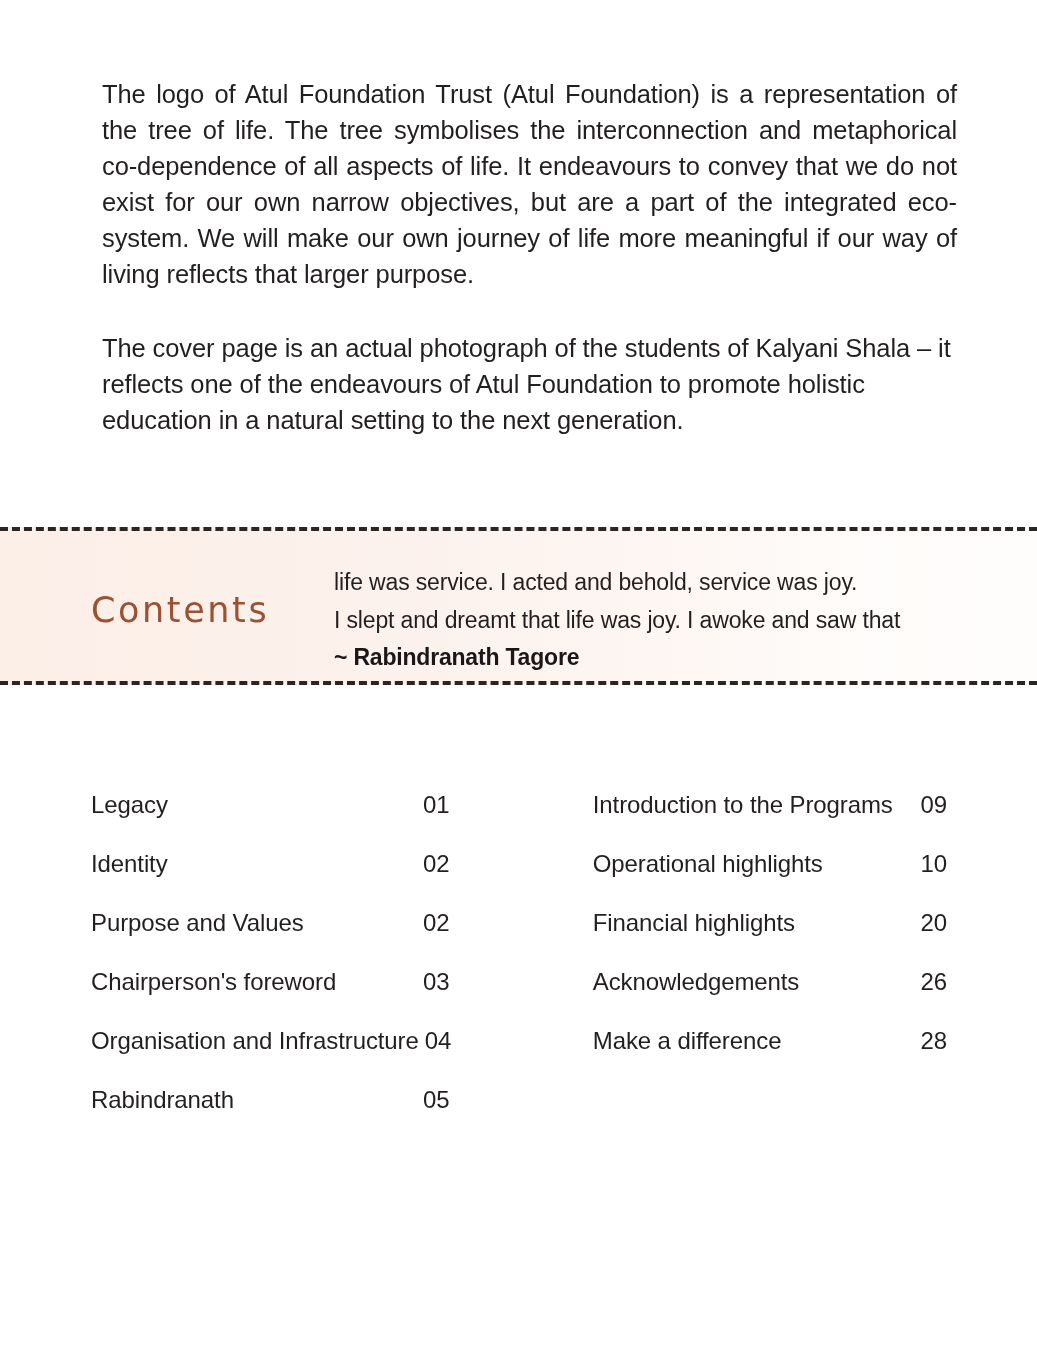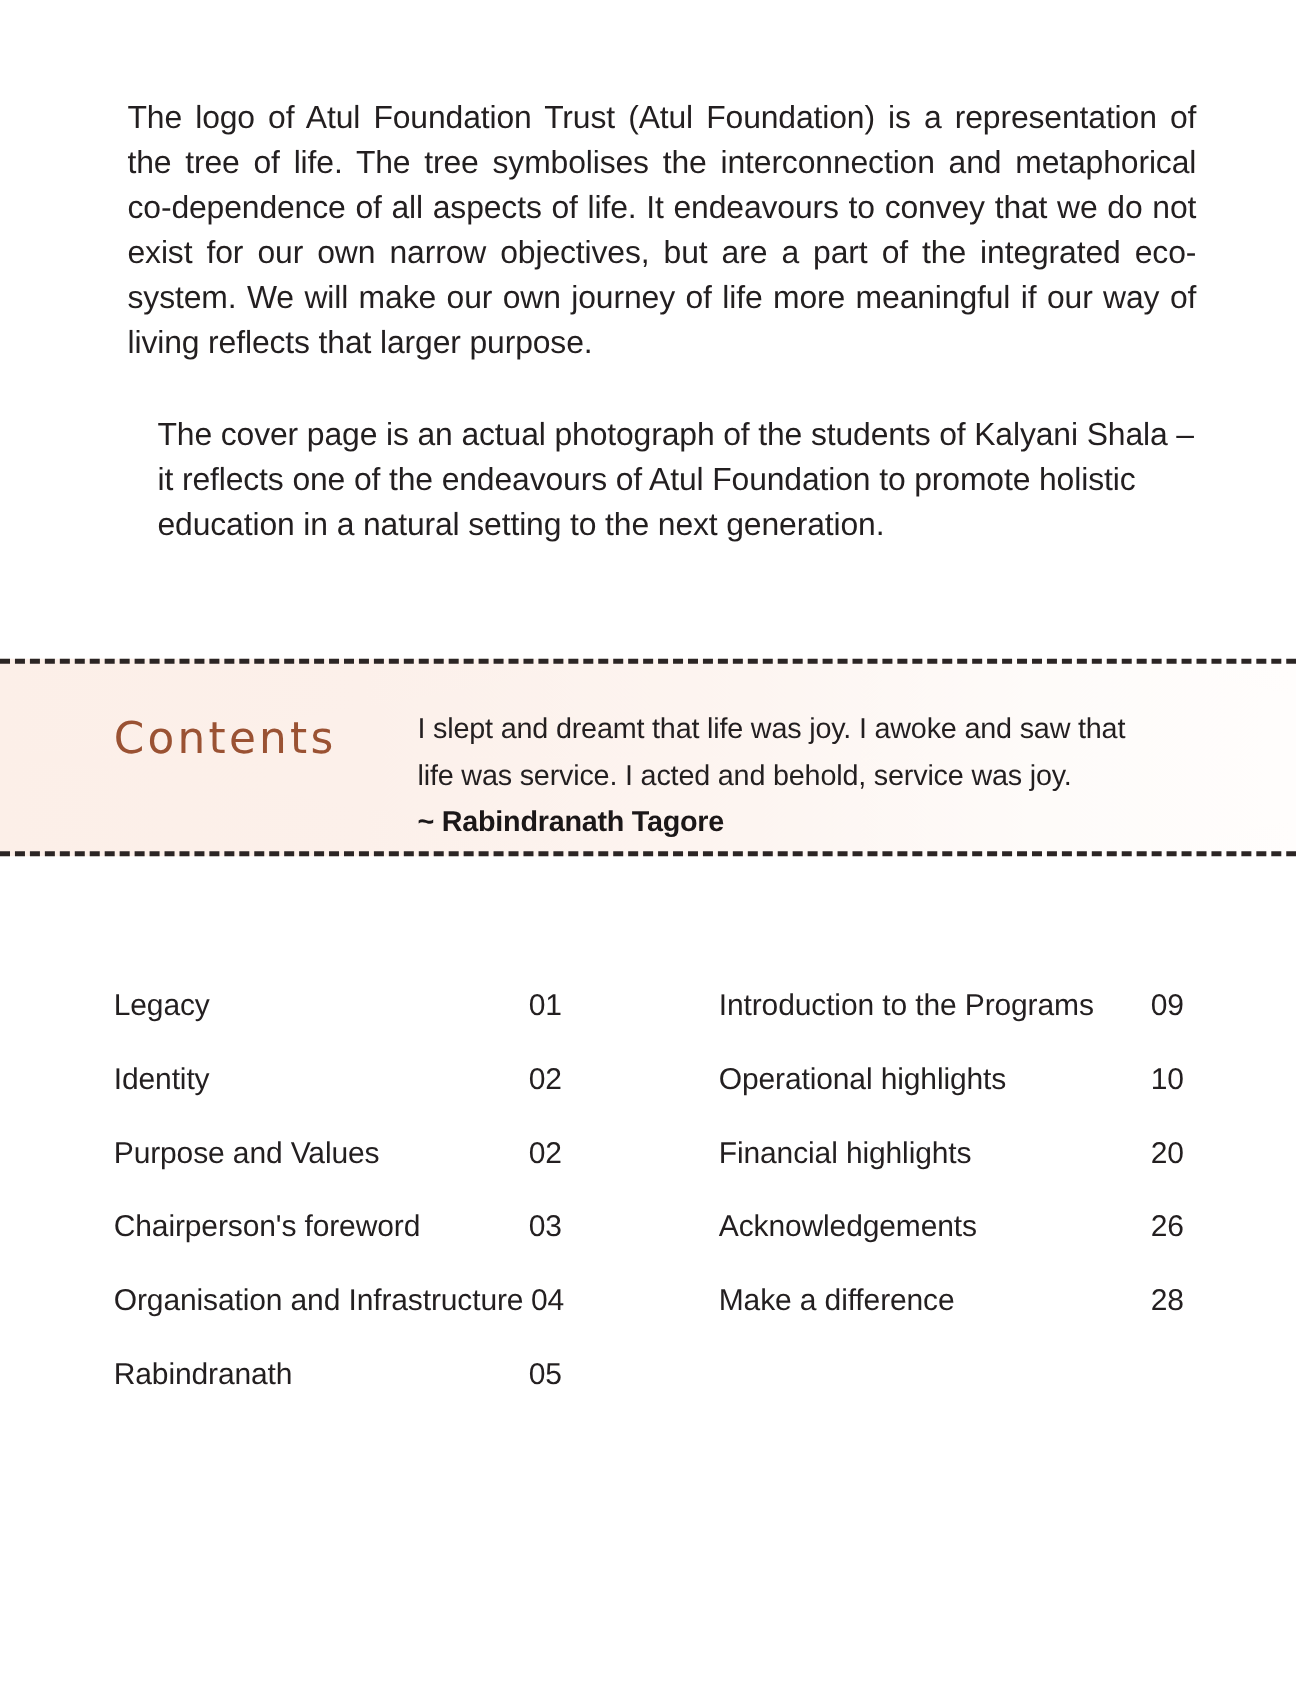--- a/index.html
+++ b/index.html
@@ -28,21 +28,20 @@
     margin: 0;
     text-align: justify;
     text-justify: inter-word;
     font-size: 25.5px;
     line-height: 36px;
     color: #231f20;
     letter-spacing: -0.1px;
   }
   .intro-para + .intro-para {
     margin-top: 38px;
-    margin-left: 24px;
   }
   .intro-para:last-child {
     text-align: left;
   }
 
   
   .contents-banner {
     position: absolute;
     left: 0;
     top: 527px;
@@ -54,21 +53,21 @@
                 #fcf0ea 28%,
                 #fdf5f1 58%,
                 #fefbf9 80%,
                 #fffdfc 100%);
     border-top: 4px dashed #2b2524;
     border-bottom: 4px dashed #2b2524;
   }
   .contents-title {
     position: absolute;
     left: 91px;
-    top: 40px;
+    top: 59px;
     font-size: 35px;
     line-height: 40px;
     letter-spacing: 2.6px;
     color: #9a5233;
     font-family: "DejaVu Sans", sans-serif;
     font-weight: 400;
     white-space: nowrap;
   }
   .quote-wrap {
     position: absolute;
@@ -91,21 +90,21 @@
     margin-top: 1px;
   }
 
   
   .toc {
     position: absolute;
     left: 91px;
     top: 790px;
     width: 856px;
     display: flex;
-    gap: 0;
+    gap: 18px;
   }
   .toc-col {
     width: 428px;
     box-sizing: border-box;
   }
   .toc-col.right {
     padding-left: 56px;
   }
   .toc-row {
     display: flex;
@@ -143,22 +142,22 @@
 <body>
 
 <div class="intro-block">
   <p class="intro-para">The logo of Atul Foundation Trust (Atul Foundation) is a representation of the tree of life. The tree symbolises the interconnection and metaphorical co-dependence of all aspects of life. It endeavours to convey that we do not exist for our own narrow objectives, but are a part of the integrated eco-system. We will make our own journey of life more meaningful if our way of living reflects that larger purpose.</p>
   <p class="intro-para">The cover page is an actual photograph of the students of Kalyani Shala – it reflects one of the endeavours of Atul Foundation to promote holistic education in a natural setting to the  next generation.</p>
 </div>
 
 <div class="contents-banner">
   <div class="contents-title">Contents</div>
   <div class="quote-wrap">
+    <div class="quote-line">life was service. I acted and behold, service was joy.</div>
     <div class="quote-line">I slept and dreamt that life was joy. I awoke and saw that</div>
-    <div class="quote-line">life was service. I acted and behold, service was joy.</div>
     <div class="quote-author">~ Rabindranath Tagore</div>
   </div>
 </div>
 
 <div class="toc">
 
   <div class="toc-col left">
     <div class="toc-row">
       <span class="toc-label">Legacy</span>
       <span class="toc-page">01</span>

